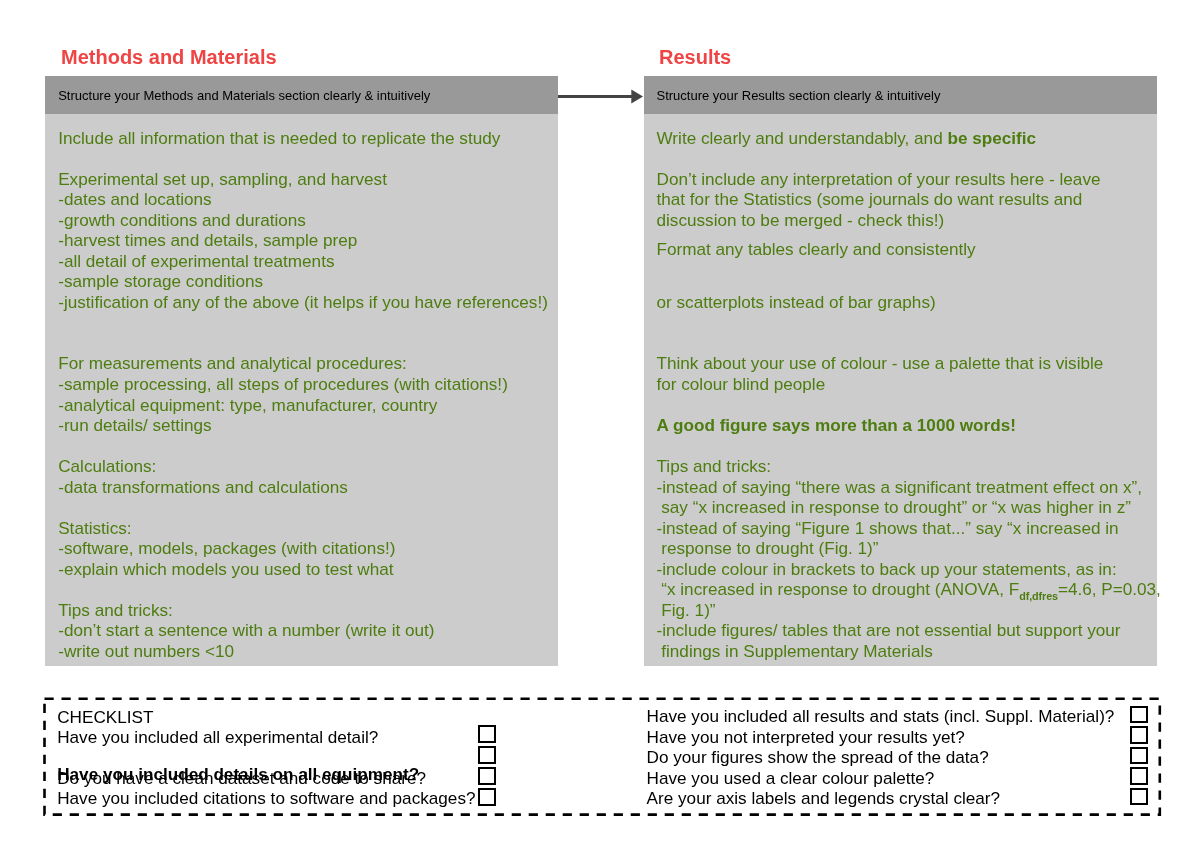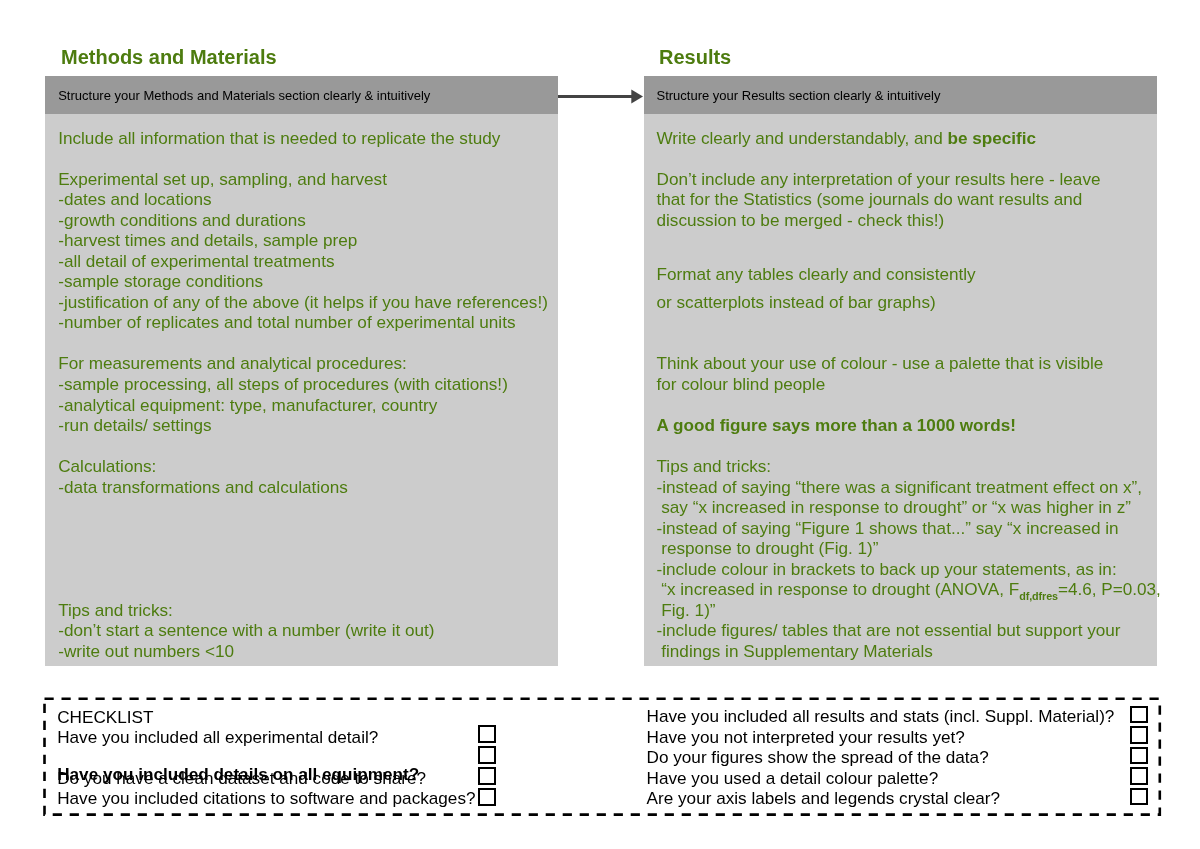--- a/index.html
+++ b/index.html
@@ -1,18 +1,18 @@
 <!DOCTYPE html>
 <html><head>
 <meta charset="utf-8">
 <style>
   html,body{margin:0;padding:0;background:#fff;}
   body{width:1200px;height:849px;font-family:"Liberation Sans",sans-serif;-webkit-font-smoothing:antialiased;}
   .stage{position:relative;width:1200px;height:849px;overflow:hidden;background:#fff;}
-  .col-title{position:absolute;font-size:20px;font-weight:bold;color:#4d7c0f;white-space:nowrap;}
+  .col-title{position:absolute;font-size:20px;font-weight:bold;color:#ef4444;white-space:nowrap;}
   .panel{position:absolute;background:#cccccc;}
   .panel-head{position:absolute;left:0;top:0;width:100%;height:37.6px;background:#999999;}
   .head-text{position:absolute;font-size:13px;color:#000;white-space:nowrap;line-height:1;}
   .bodyblock{position:absolute;font-size:17.15px;color:#4d7c0f;}
   .bline{white-space:pre;height:20.55px;line-height:20.55px;font-size:17.15px;}
   .bline b{font-weight:bold;}
   .bline sub{font-size:10.8px;vertical-align:baseline;position:relative;top:4.6px;letter-spacing:-0.1px;font-weight:bold;}
   .arrow-wrap{position:absolute;}
   .dashbox{position:absolute;box-sizing:border-box;}
   .cbox{position:absolute;box-sizing:border-box;border:2px solid #000;background:#fff;}
@@ -32,50 +32,54 @@
   <div class="bline"><span>Include all information that is needed to replicate the study</span></div>
 </div>
 <div class="bodyblock" style="left:58.2px;top:168.55px;">
   <div class="bline"><span>Experimental set up, sampling, and harvest</span></div>
   <div class="bline"><span>-dates and locations</span></div>
   <div class="bline"><span>-growth conditions and durations</span></div>
   <div class="bline"><span>-harvest times and details, sample prep</span></div>
   <div class="bline"><span>-all detail of experimental treatments</span></div>
   <div class="bline"><span>-sample storage conditions</span></div>
   <div class="bline"><span>-justification of any of the above (it helps if you have references!)</span></div>
-  <div class="bline"><span>-number of replicates and total number of experimental units</span></div>
 </div>
 <div class="bodyblock" style="left:58.2px;top:353.45px;">
   <div class="bline"><span>For measurements and analytical procedures:</span></div>
   <div class="bline"><span>-sample processing, all steps of procedures (with citations!)</span></div>
   <div class="bline"><span>-analytical equipment: type, manufacturer, country</span></div>
   <div class="bline"><span>-run details/ settings</span></div>
 </div>
 <div class="bodyblock" style="left:58.2px;top:456.15px;">
   <div class="bline"><span>Calculations:</span></div>
   <div class="bline"><span>-data transformations and calculations</span></div>
+</div>
+<div class="bodyblock" style="left:58.2px;top:517.75px;">
+  <div class="bline"><span>Statistics:</span></div>
+  <div class="bline"><span>-software, models, packages (with citations!)</span></div>
+  <div class="bline"><span>-explain which models you used to test what</span></div>
 </div>
 <div class="bodyblock" style="left:58.2px;top:599.9px;">
   <div class="bline"><span>Tips and tricks:</span></div>
   <div class="bline"><span>-don’t start a sentence with a number (write it out)</span></div>
   <div class="bline"><span>-write out numbers &lt;10</span></div>
 </div>
 <div class="panel" style="left:643.5px;top:76.4px;width:513px;height:589.9px;">
   <div class="panel-head"></div>
 </div>
 <div class="head-text" style="left:656.5px;top:88.9px;">Structure your Results section clearly &amp; intuitively</div>
 <div class="bodyblock" style="left:656.5px;top:127.5px;">
   <div class="bline"><span>Write clearly and understandably, and </span><b>be specific</b></div>
 </div>
 <div class="bodyblock" style="left:656.5px;top:168.55px;">
   <div class="bline"><span>Don’t include any interpretation of your results here - leave</span></div>
   <div class="bline"><span>that for the Statistics (some journals do want results and</span></div>
   <div class="bline"><span>discussion to be merged - check this!)</span></div>
 </div>
-<div class="bodyblock" style="left:656.5px;top:264px;">
+<div class="bodyblock" style="left:656.5px;top:239px;">
   <div class="bline"><span>Format any tables clearly and consistently</span></div>
 </div>
 <div class="bodyblock" style="left:656.5px;top:291.75px;">
   <div class="bline"><span>or scatterplots instead of bar graphs)</span></div>
 </div>
 <div class="bodyblock" style="left:656.5px;top:353.35px;">
   <div class="bline"><span>Think about your use of colour - use a palette that is visible</span></div>
   <div class="bline"><span>for colour blind people</span></div>
 </div>
 <div class="bodyblock" style="left:656.5px;top:414.95px;">
@@ -112,17 +116,17 @@
 <div class="cl-line" style="left:57.2px;top:769.7px;">Do you have a clean dataset and code to share?</div>
 <div class="cbox" style="left:477.8px;top:766.66px;width:18.5px;height:18.5px;"></div>
 <div class="cl-line" style="left:57.2px;top:790.1px;">Have you included citations to software and packages?</div>
 <div class="cbox" style="left:477.8px;top:787.59px;width:18.5px;height:18.5px;"></div>
 <div class="cl-line" style="left:646.6px;top:708.1px;">Have you included all results and stats (incl. Suppl. Material)?</div>
 <div class="cbox" style="left:1130.3px;top:705.5px;width:18px;height:17.6px;"></div>
 <div class="cl-line" style="left:646.6px;top:728.6px;">Have you not interpreted your results yet?</div>
 <div class="cbox" style="left:1130.3px;top:726.08px;width:18px;height:17.6px;"></div>
 <div class="cl-line" style="left:646.6px;top:749.1px;">Do your figures show the spread of the data?</div>
 <div class="cbox" style="left:1130.3px;top:746.66px;width:18px;height:17.6px;"></div>
-<div class="cl-line" style="left:646.6px;top:769.6px;">Have you used a detail colour palette?</div>
+<div class="cl-line" style="left:646.6px;top:769.6px;">Have you used a clear colour palette?</div>
 <div class="cbox" style="left:1130.3px;top:767.24px;width:18px;height:17.6px;"></div>
 <div class="cl-line" style="left:646.6px;top:790.1px;">Are your axis labels and legends crystal clear?</div>
 <div class="cbox" style="left:1130.3px;top:787.82px;width:18px;height:17.6px;"></div>
 </div>
 
 </body></html>

